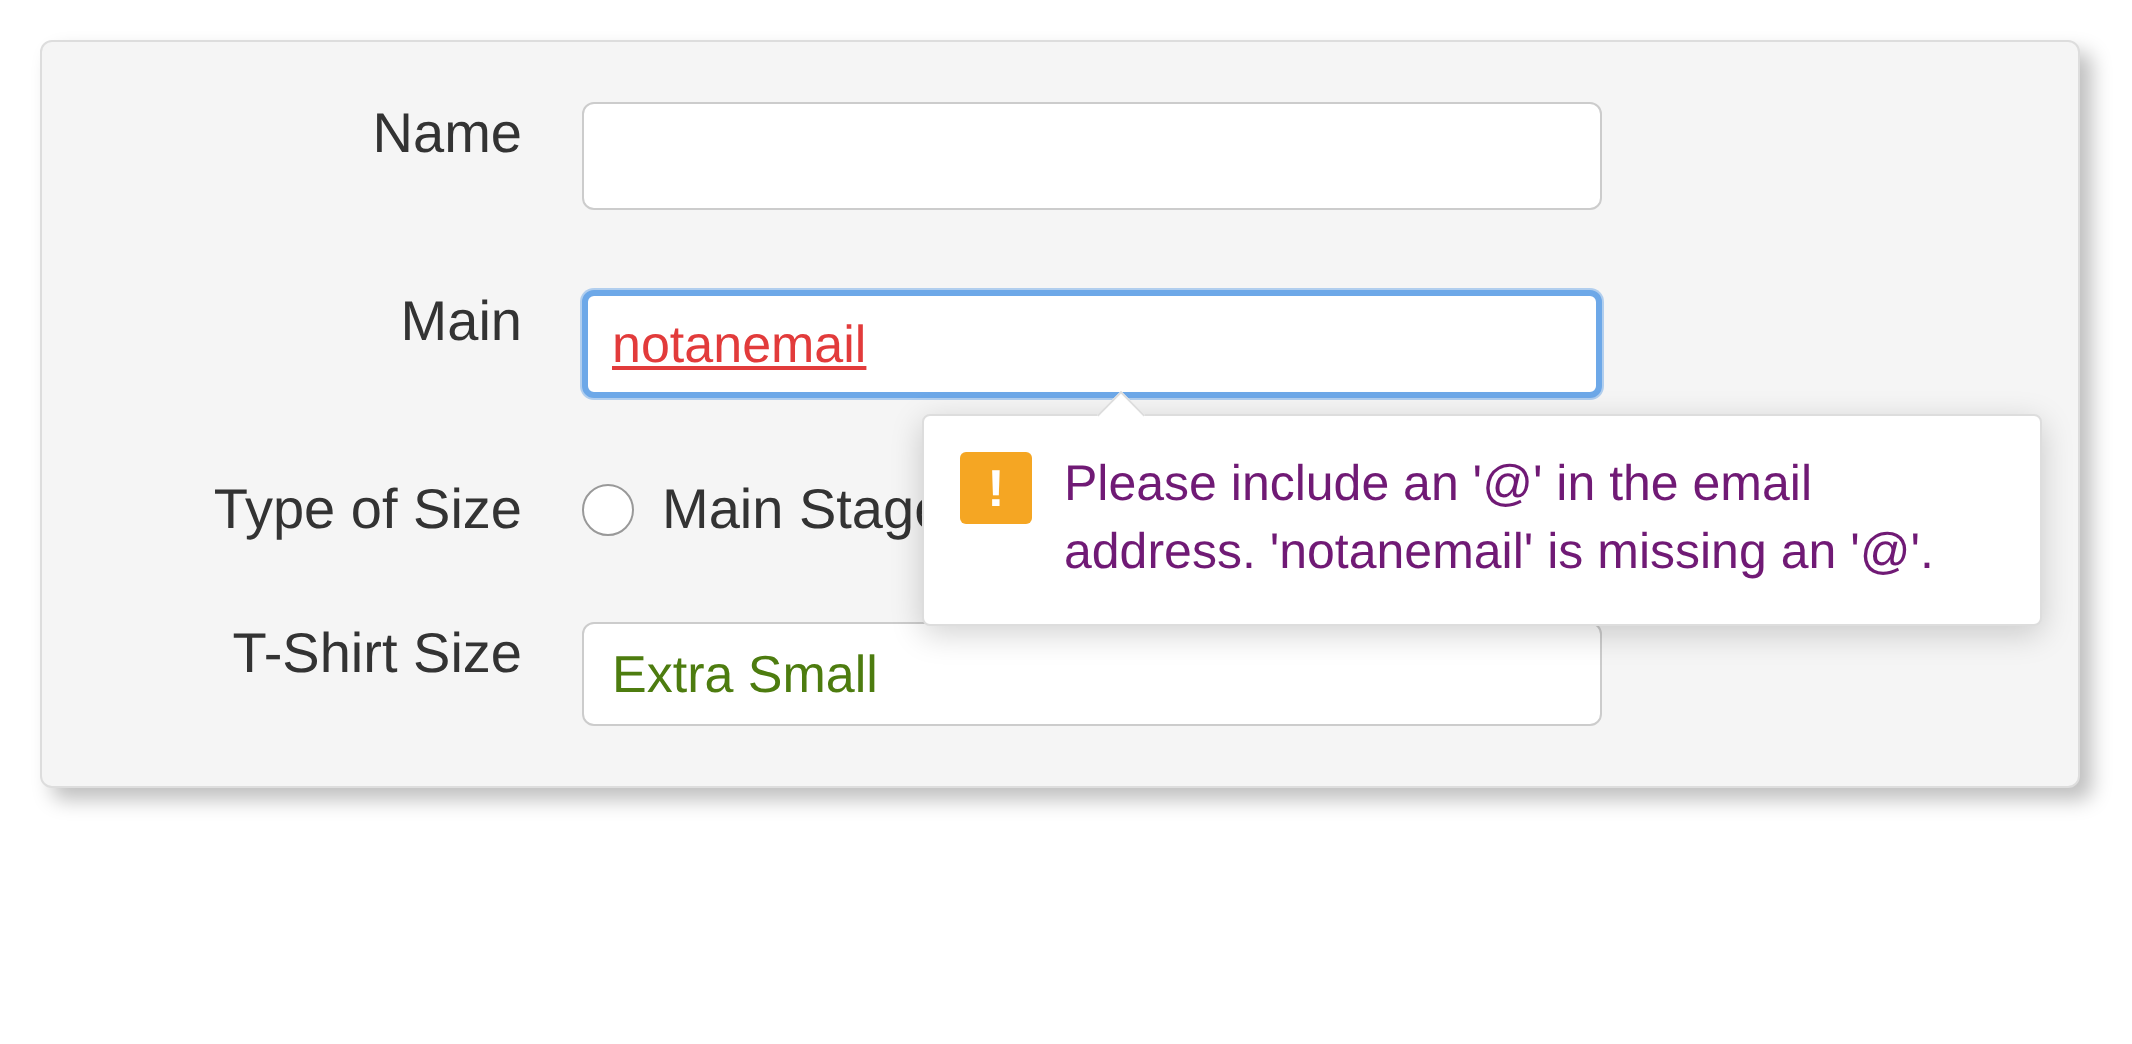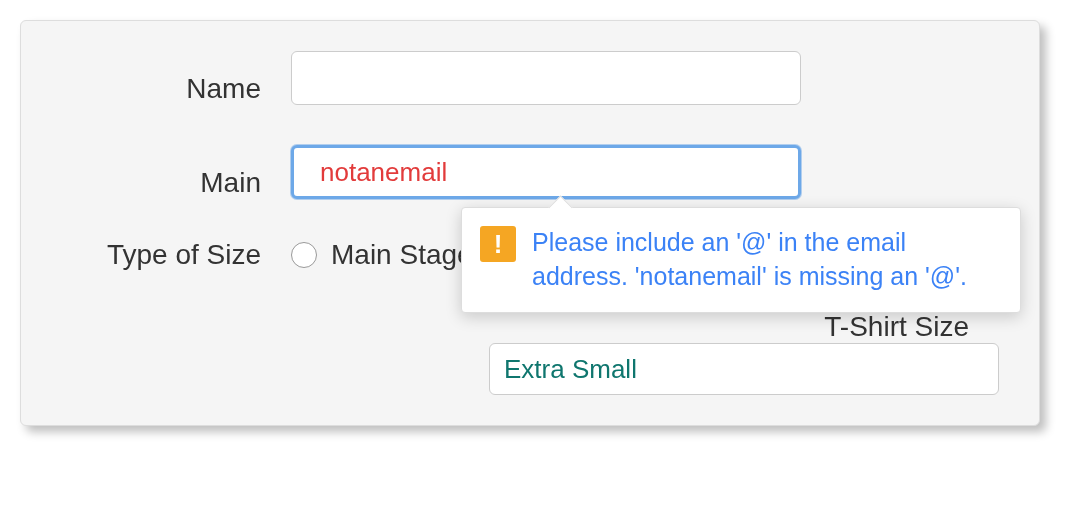--- a/index.html
+++ b/index.html
@@ -16,49 +16,49 @@
       width: 1020px;
       background: #f5f5f5;
       border: 1px solid #ddd;
       border-radius: 6px;
       padding: 30px 40px 30px 40px;
       box-shadow: 6px 6px 10px rgba(0,0,0,0.25);
       position: relative;
     }
     .form-row {
       display: flex;
-      align-items: flex-end;
+      align-items: flex-start;
       margin-bottom: 40px;
       position: relative;
     }
     .form-row:last-child {
       margin-bottom: 0;
-      flex-direction: column;
     }
     .label-col {
       width: 230px;
       text-align: right;
       padding-right: 30px;
       font-size: 28px;
       color: #333;
     }
     .input-col {
       flex: 1;
       position: relative;
     }
     .text-input {
       width: 510px;
       height: 54px;
       font-size: 26px;
-      padding: 8px 26px;
+      padding: 8px 12px;
       border: 1px solid #ccc;
       border-radius: 6px;
       background: #fff;
       outline: none;
       font-family: inherit;
+      text-decoration: underline;
     }
     .text-input.invalid {
       border: 3px solid #6da8e8;
       box-shadow: 0 0 0 1px rgba(109,168,232,0.5);
       color: #e23b3b;
     }
     .radio-group {
       display: flex;
       align-items: center;
       gap: 14px;
@@ -78,21 +78,21 @@
     .select-input {
       width: 510px;
       height: 52px;
       font-size: 26px;
       padding: 8px 14px;
       border: 1px solid #ccc;
       border-radius: 6px;
       background: #fff;
       outline: none;
       font-family: inherit;
-      color: #0f766e;
+      color: #4d7c0f;
       appearance: none;
     }
     .tooltip {
       position: absolute;
       top: 62px;
       left: 170px;
       width: 560px;
       background: #fff;
       border: 1px solid #ddd;
       border-radius: 4px;
@@ -122,21 +122,21 @@
       border-radius: 3px;
       display: flex;
       align-items: center;
       justify-content: center;
       color: #fff;
       font-weight: bold;
       font-size: 26px;
     }
     .tooltip-text {
       font-size: 25px;
-      color: #3b82f6;
+      color: #701a75;
       line-height: 1.35;
     }
   </style>
 </head>
 <body>
 
 <div class="form-panel">
 
   <div class="form-row">
     <div class="label-col">Name</div>

